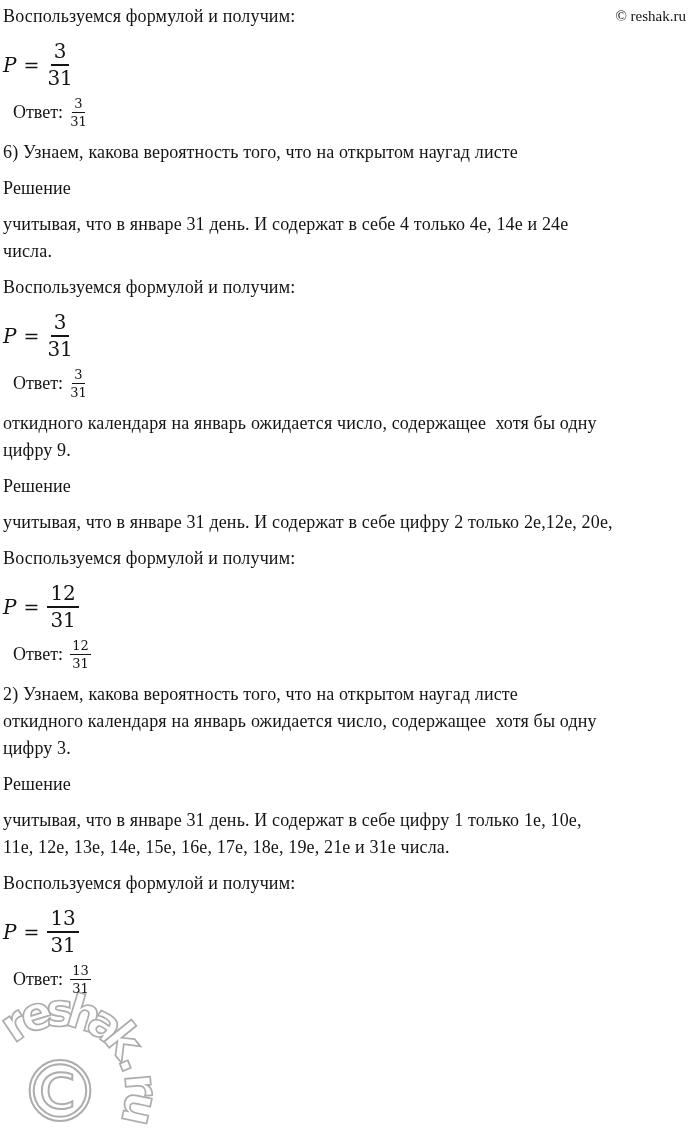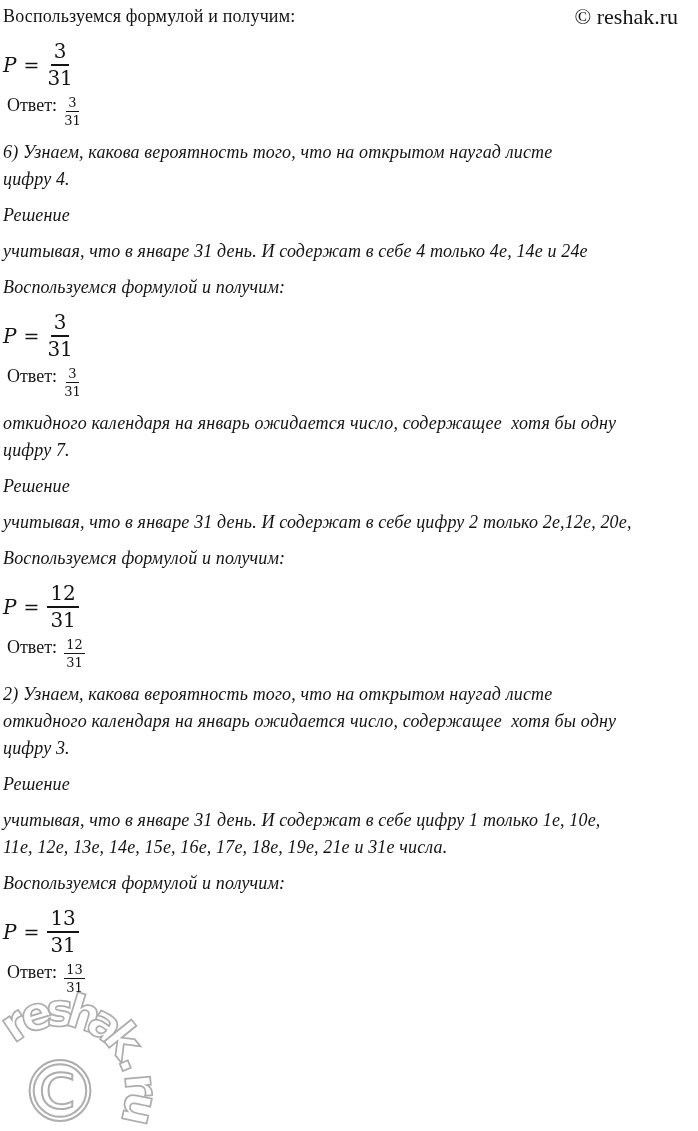--- a/index.html
+++ b/index.html
@@ -11,37 +11,37 @@
     color: #141414;
     font-family: "Liberation Serif", "DejaVu Serif", serif;
     overflow: hidden;
     position: relative;
   }
   .content {
     position: relative;
     z-index: 1;
     padding: 3px 0 0 3px;
   }
-  .para { margin: 0 0 9px 0; font-style: italic; }
+  .para { margin: 0 0 9px 0; }
   .ln {
     font-size: 18px;
     line-height: 27px;
     letter-spacing: 0.15px;
     white-space: nowrap;
   }
   .header-row {
     display: flex;
     justify-content: space-between;
     align-items: flex-start;
     margin: 0 0 9px 0;
   }
   .copyright {
-    font-size: 22px;
+    font-size: 15px;
     line-height: 27px;
-    padding-right: 20px;
+    padding-right: 12px;
     white-space: nowrap;
   }
   
   .formula {
     display: flex;
     align-items: center;
     height: 52px;
     margin: 0 0 4px 0;
   }
   .pvar {
@@ -55,23 +55,23 @@
     flex-direction: column;
     align-items: center;
     text-align: center;
     font-family: "DejaVu Serif", serif;
   }
   .frac-big { font-size: 20px; line-height: 23px; }
   .frac-big .num { border-bottom: 2px solid #141414; padding: 0 3px 1px 3px; }
   .frac-big .den { padding-top: 1px; }
   .answer {
     display: flex;
-    align-items: flex-start;
+    align-items: center;
     height: 34px;
-    margin: 0 0 10px 4px;
+    margin: 0 0 10px 10px;
   }
   .answer-label { font-size: 18px; }
   .frac-sm { font-size: 13px; line-height: 15px; margin-left: 7px; }
   .frac-sm .num { border-bottom: 1.2px solid #141414; padding: 0 2px 1px 2px; }
   .frac-sm .den { padding-top: 1px; }
   
   .watermark {
     position: absolute;
     left: 0; top: 0;
     z-index: 0;
@@ -137,27 +137,27 @@
   <div class="answer">
     <span class="answer-label">Ответ:</span>
     <span class="frac frac-sm">
       <span class="num">3</span>
       <span class="den">31</span>
     </span>
   </div>
 
   <div class="para">
     <div class="ln">6) Узнаем, какова вероятность того, что на открытом наугад листе</div>
-    <div class="ln">цифру 4.</div>
   </div>
   <div class="para">
     <div class="ln">Решение</div>
   </div>
   <div class="para">
     <div class="ln">учитывая, что в январе 31 день. И содержат в себе 4 только 4е, 14е и 24е</div>
+    <div class="ln">числа.</div>
   </div>
   <div class="para">
     <div class="ln">Воспользуемся формулой и получим:</div>
   </div>
   <div class="formula">
     <span class="pvar">P</span>
     <span class="eq">=</span>
     <span class="frac frac-big">
       <span class="num">3</span>
       <span class="den">31</span>
@@ -166,21 +166,21 @@
   <div class="answer">
     <span class="answer-label">Ответ:</span>
     <span class="frac frac-sm">
       <span class="num">3</span>
       <span class="den">31</span>
     </span>
   </div>
 
   <div class="para">
     <div class="ln">откидного календаря на январь ожидается число, содержащее&nbsp; хотя бы одну</div>
-    <div class="ln">цифру 7.</div>
+    <div class="ln">цифру 9.</div>
   </div>
   <div class="para">
     <div class="ln">Решение</div>
   </div>
   <div class="para">
     <div class="ln">учитывая, что в январе 31 день. И содержат в себе цифру 2 только 2е,12е, 20е,</div>
   </div>
   <div class="para">
     <div class="ln">Воспользуемся формулой и получим:</div>
   </div>

